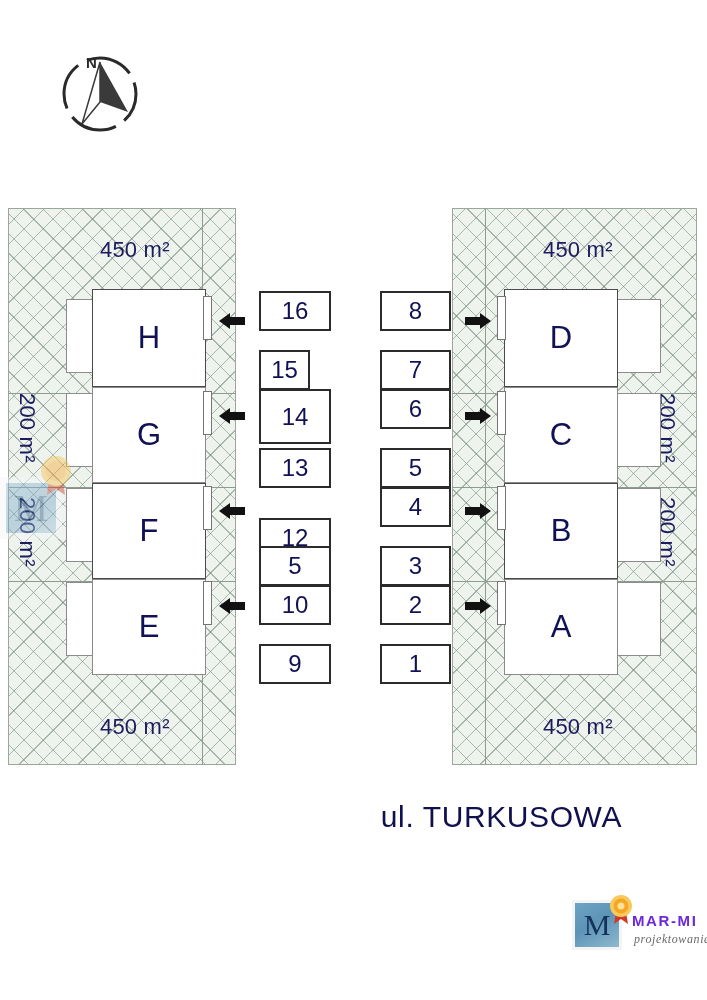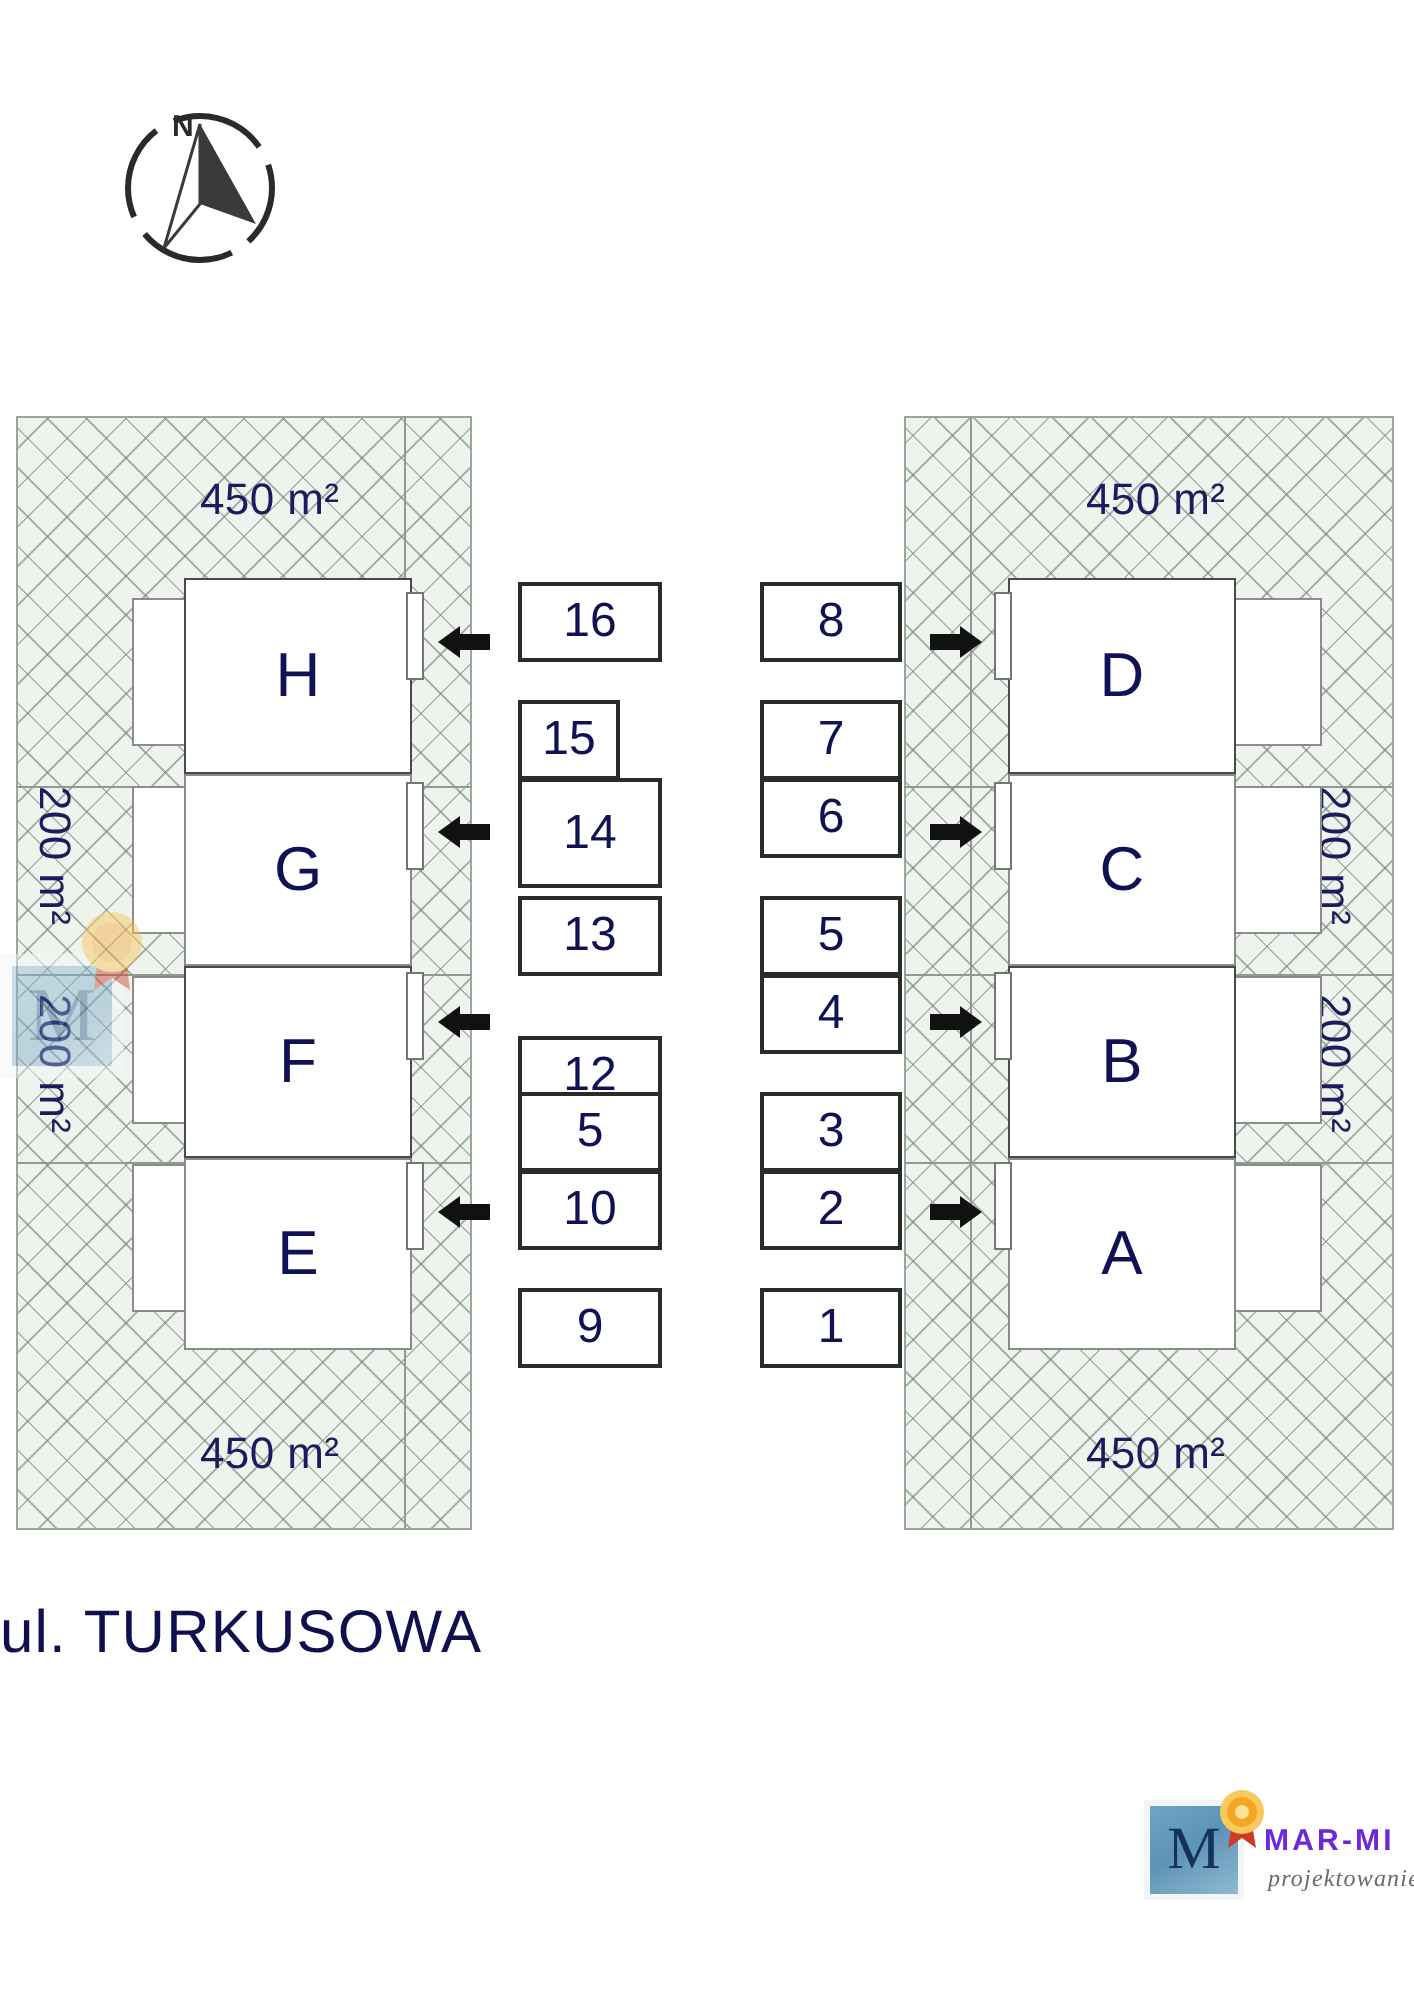--- a/index.html
+++ b/index.html
@@ -56,21 +56,21 @@
 
   
   .stall{
     position:absolute;background:#ffffff;border:2px solid #2b2b2b;box-sizing:border-box;
     display:flex;align-items:center;justify-content:center;
     color:#111155;font-size:24px;font-family:"Liberation Sans",sans-serif;
   }
 
   
   .street{
-    position:absolute;left:0;top:800px;width:622px;text-align:left;
+    position:absolute;left:0;top:800px;width:622px;text-align:right;
     color:#10104e;font-size:30px;letter-spacing:.6px;
     font-family:"Liberation Sans",sans-serif;
   }
 
   
   .logo{position:absolute;left:572px;top:898px;width:130px;height:62px;}
   .logo-mark{position:absolute;left:0;top:2px;width:50px;height:50px;
     background:linear-gradient(150deg,#6fa4c4 0%,#5d93b6 45%,#8fb9cf 100%);
     border:3px solid #f2f4f5;box-sizing:border-box;
     display:flex;align-items:center;justify-content:center;}

